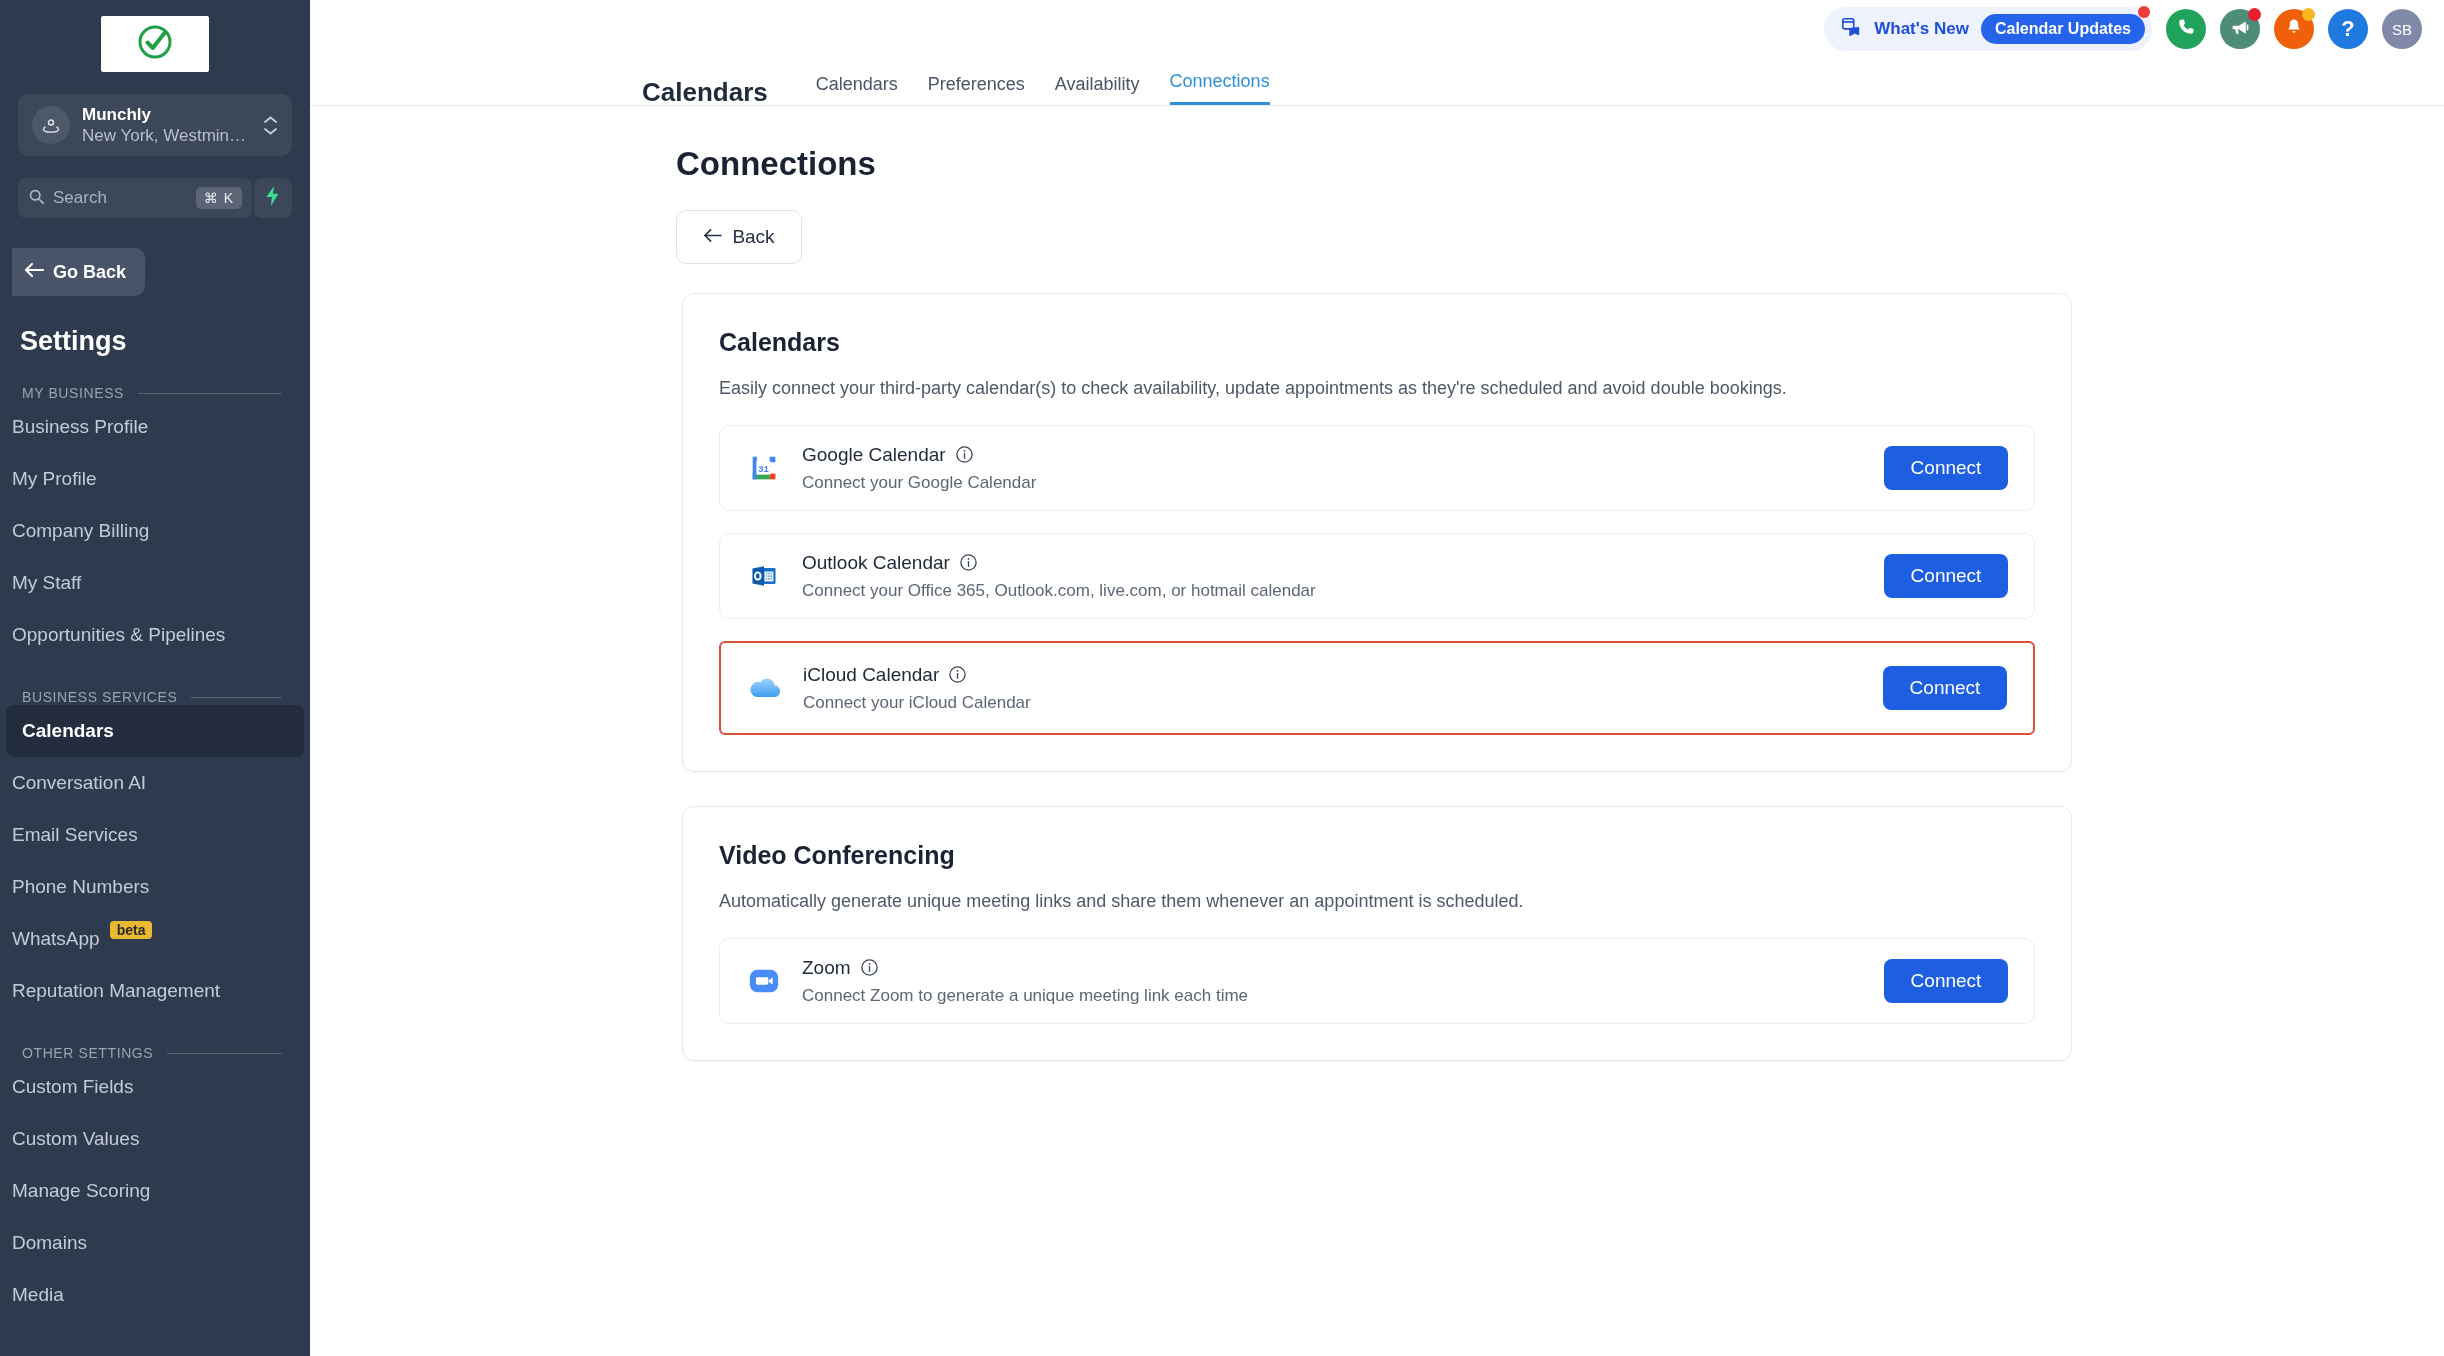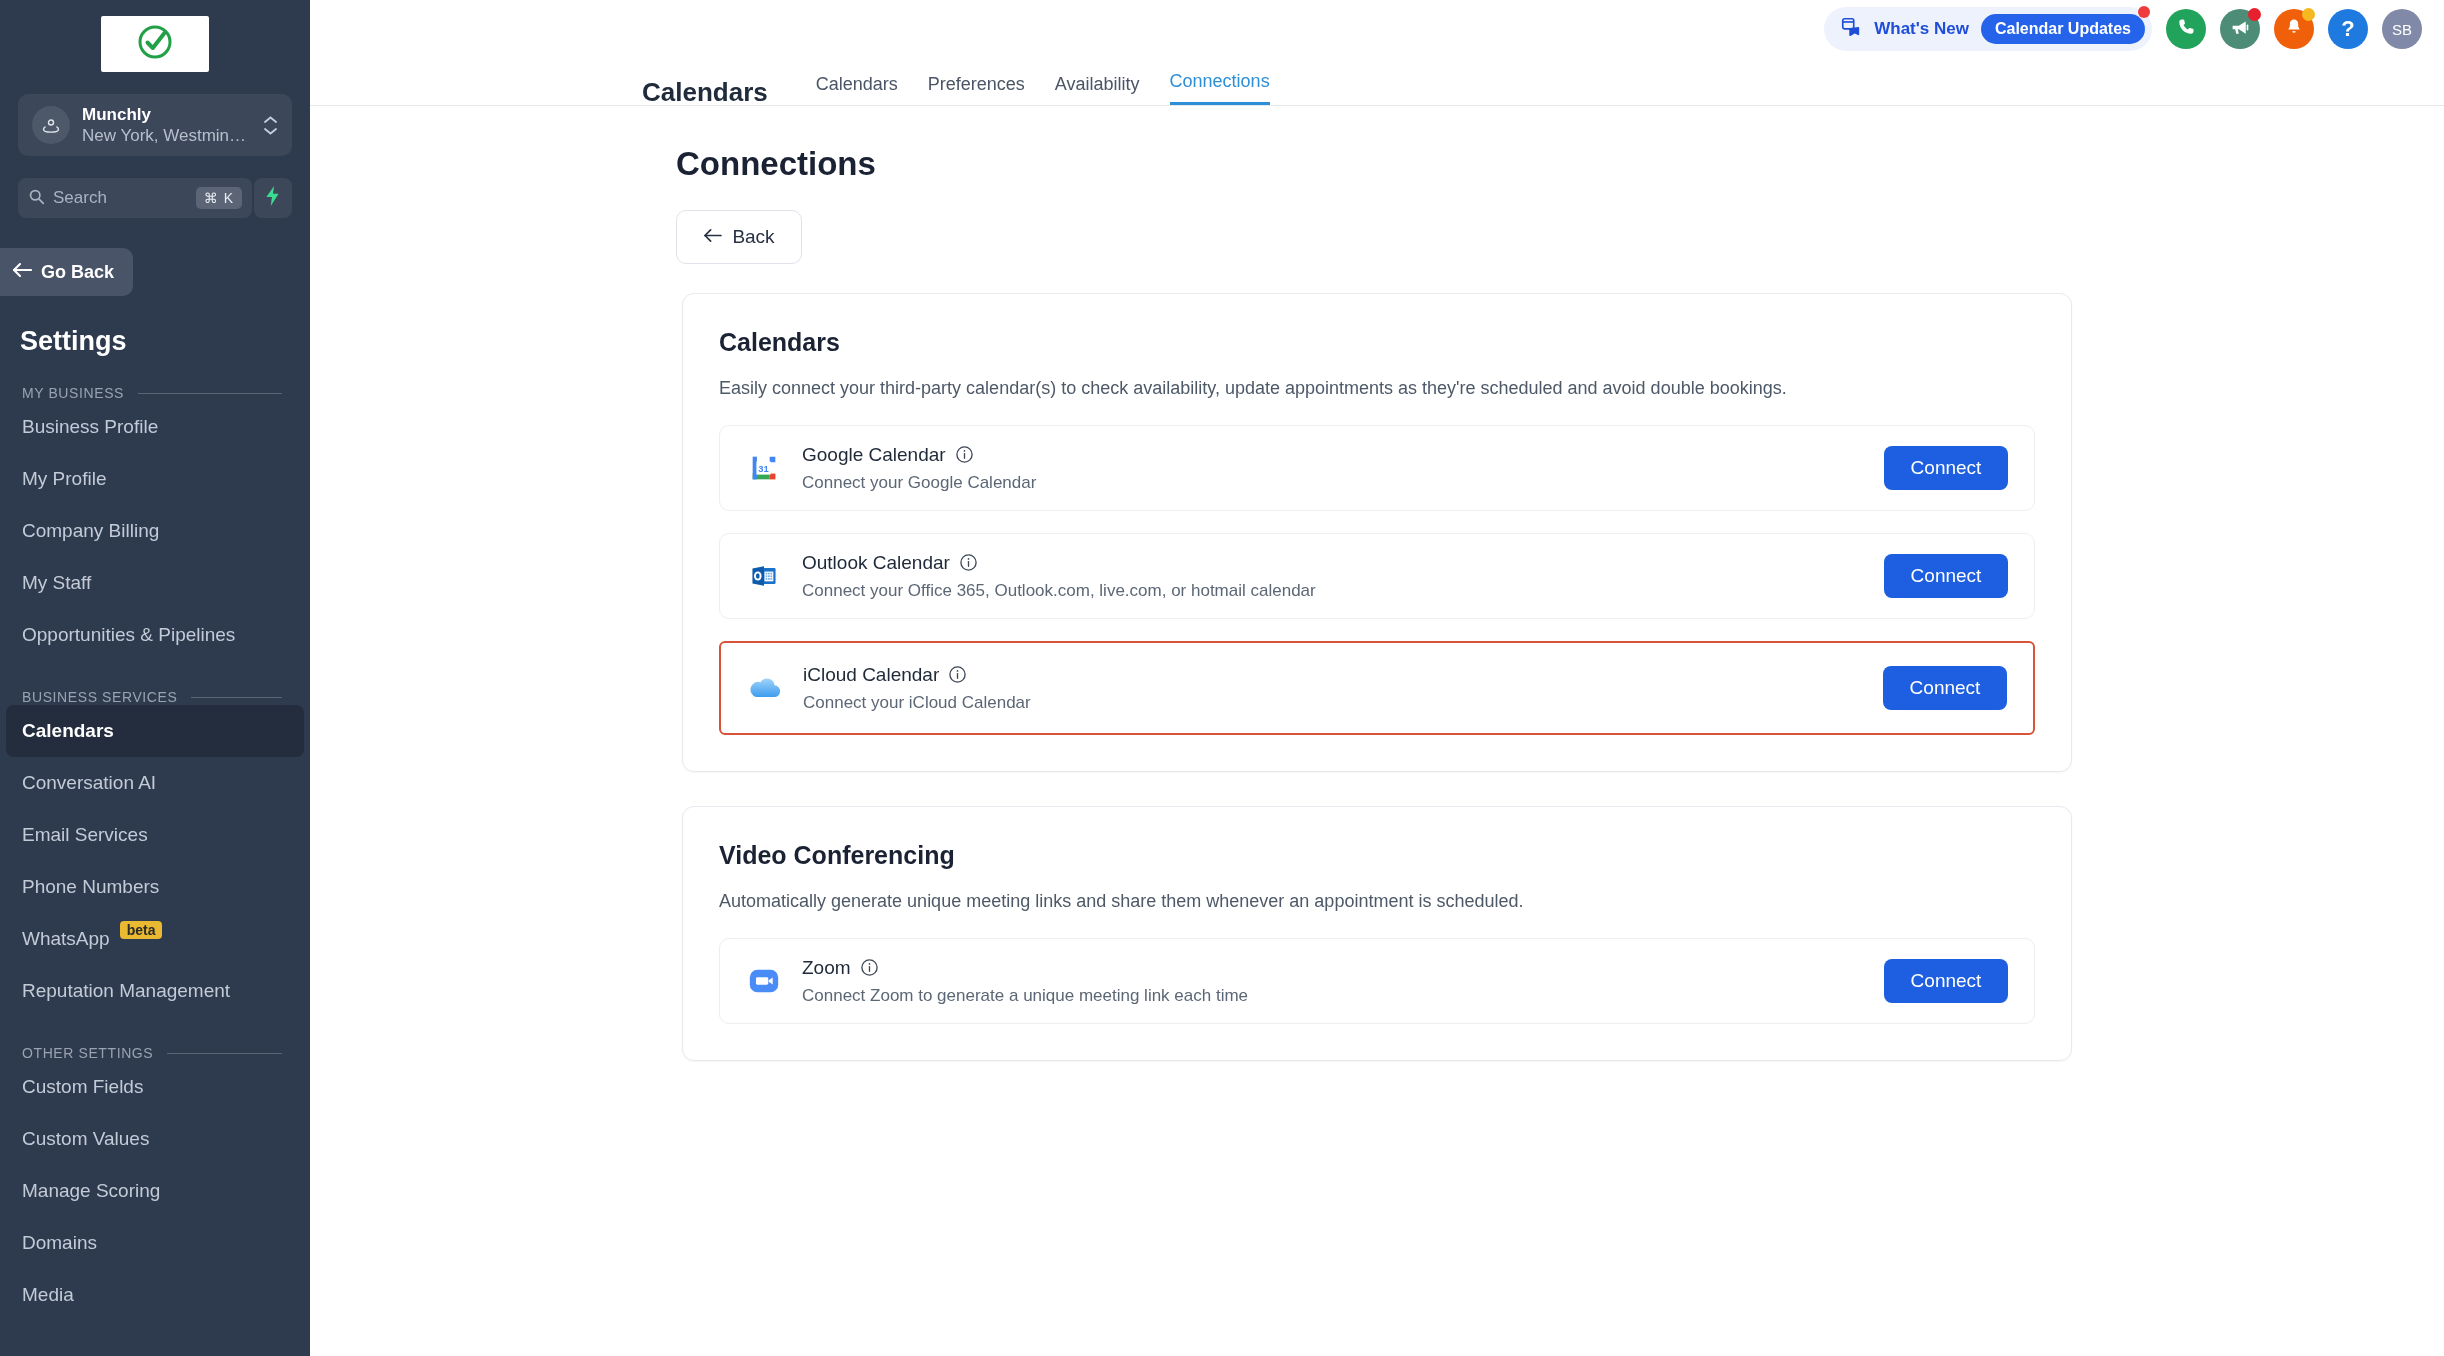--- a/index.html
+++ b/index.html
@@ -53,21 +53,21 @@
   .kbd {
     background: #5b6576; color: #e8ecf2; font-size: 14px;
     border-radius: 5px; padding: 3px 8px; letter-spacing: 1px;
   }
   .bolt-btn {
     width: 38px; background: #3c4759; border-radius: 8px;
     display: flex; align-items: center; justify-content: center;
   }
 
   .go-back {
-    margin-top: 30px; margin-left: 0;
+    margin-top: 30px; margin-left: 12px;
     width: 133px; height: 48px;
     background: #4a5468;
     border-radius: 0 10px 10px 0;
     display: flex; align-items: center; gap: 9px;
     padding-left: 12px;
     color: #ffffff; font-size: 18px; font-weight: 700;
   }
 
   .settings-title {
     color: #ffffff; font-size: 27px; font-weight: 700;
@@ -78,21 +78,21 @@
     display: flex; align-items: center; gap: 14px;
     margin: 28px 28px 0 22px;
   }
   .nav-group-head .ghlabel {
     color: #9aa3b2; font-size: 14px; letter-spacing: 0.6px; white-space: nowrap;
   }
   .nav-group-head .ghline { flex: 1; height: 1px; background: #5a6474; }
 
   .nav-item {
     height: 52px; display: flex; align-items: center;
-    padding-left: 22px;
+    padding-left: 12px;
     color: #c3cbd7; font-size: 19px;
   }
   .nav-item.active {
     background: #232d3d; color: #ffffff; font-weight: 700;
     border-radius: 8px; margin: 0 6px; padding-left: 16px;
   }
   .beta-badge {
     margin-left: 10px; background: #e8b931; color: #2b2b2b;
     font-size: 14px; font-weight: 700; border-radius: 4px;
     padding: 1px 7px; position: relative; top: -9px;

